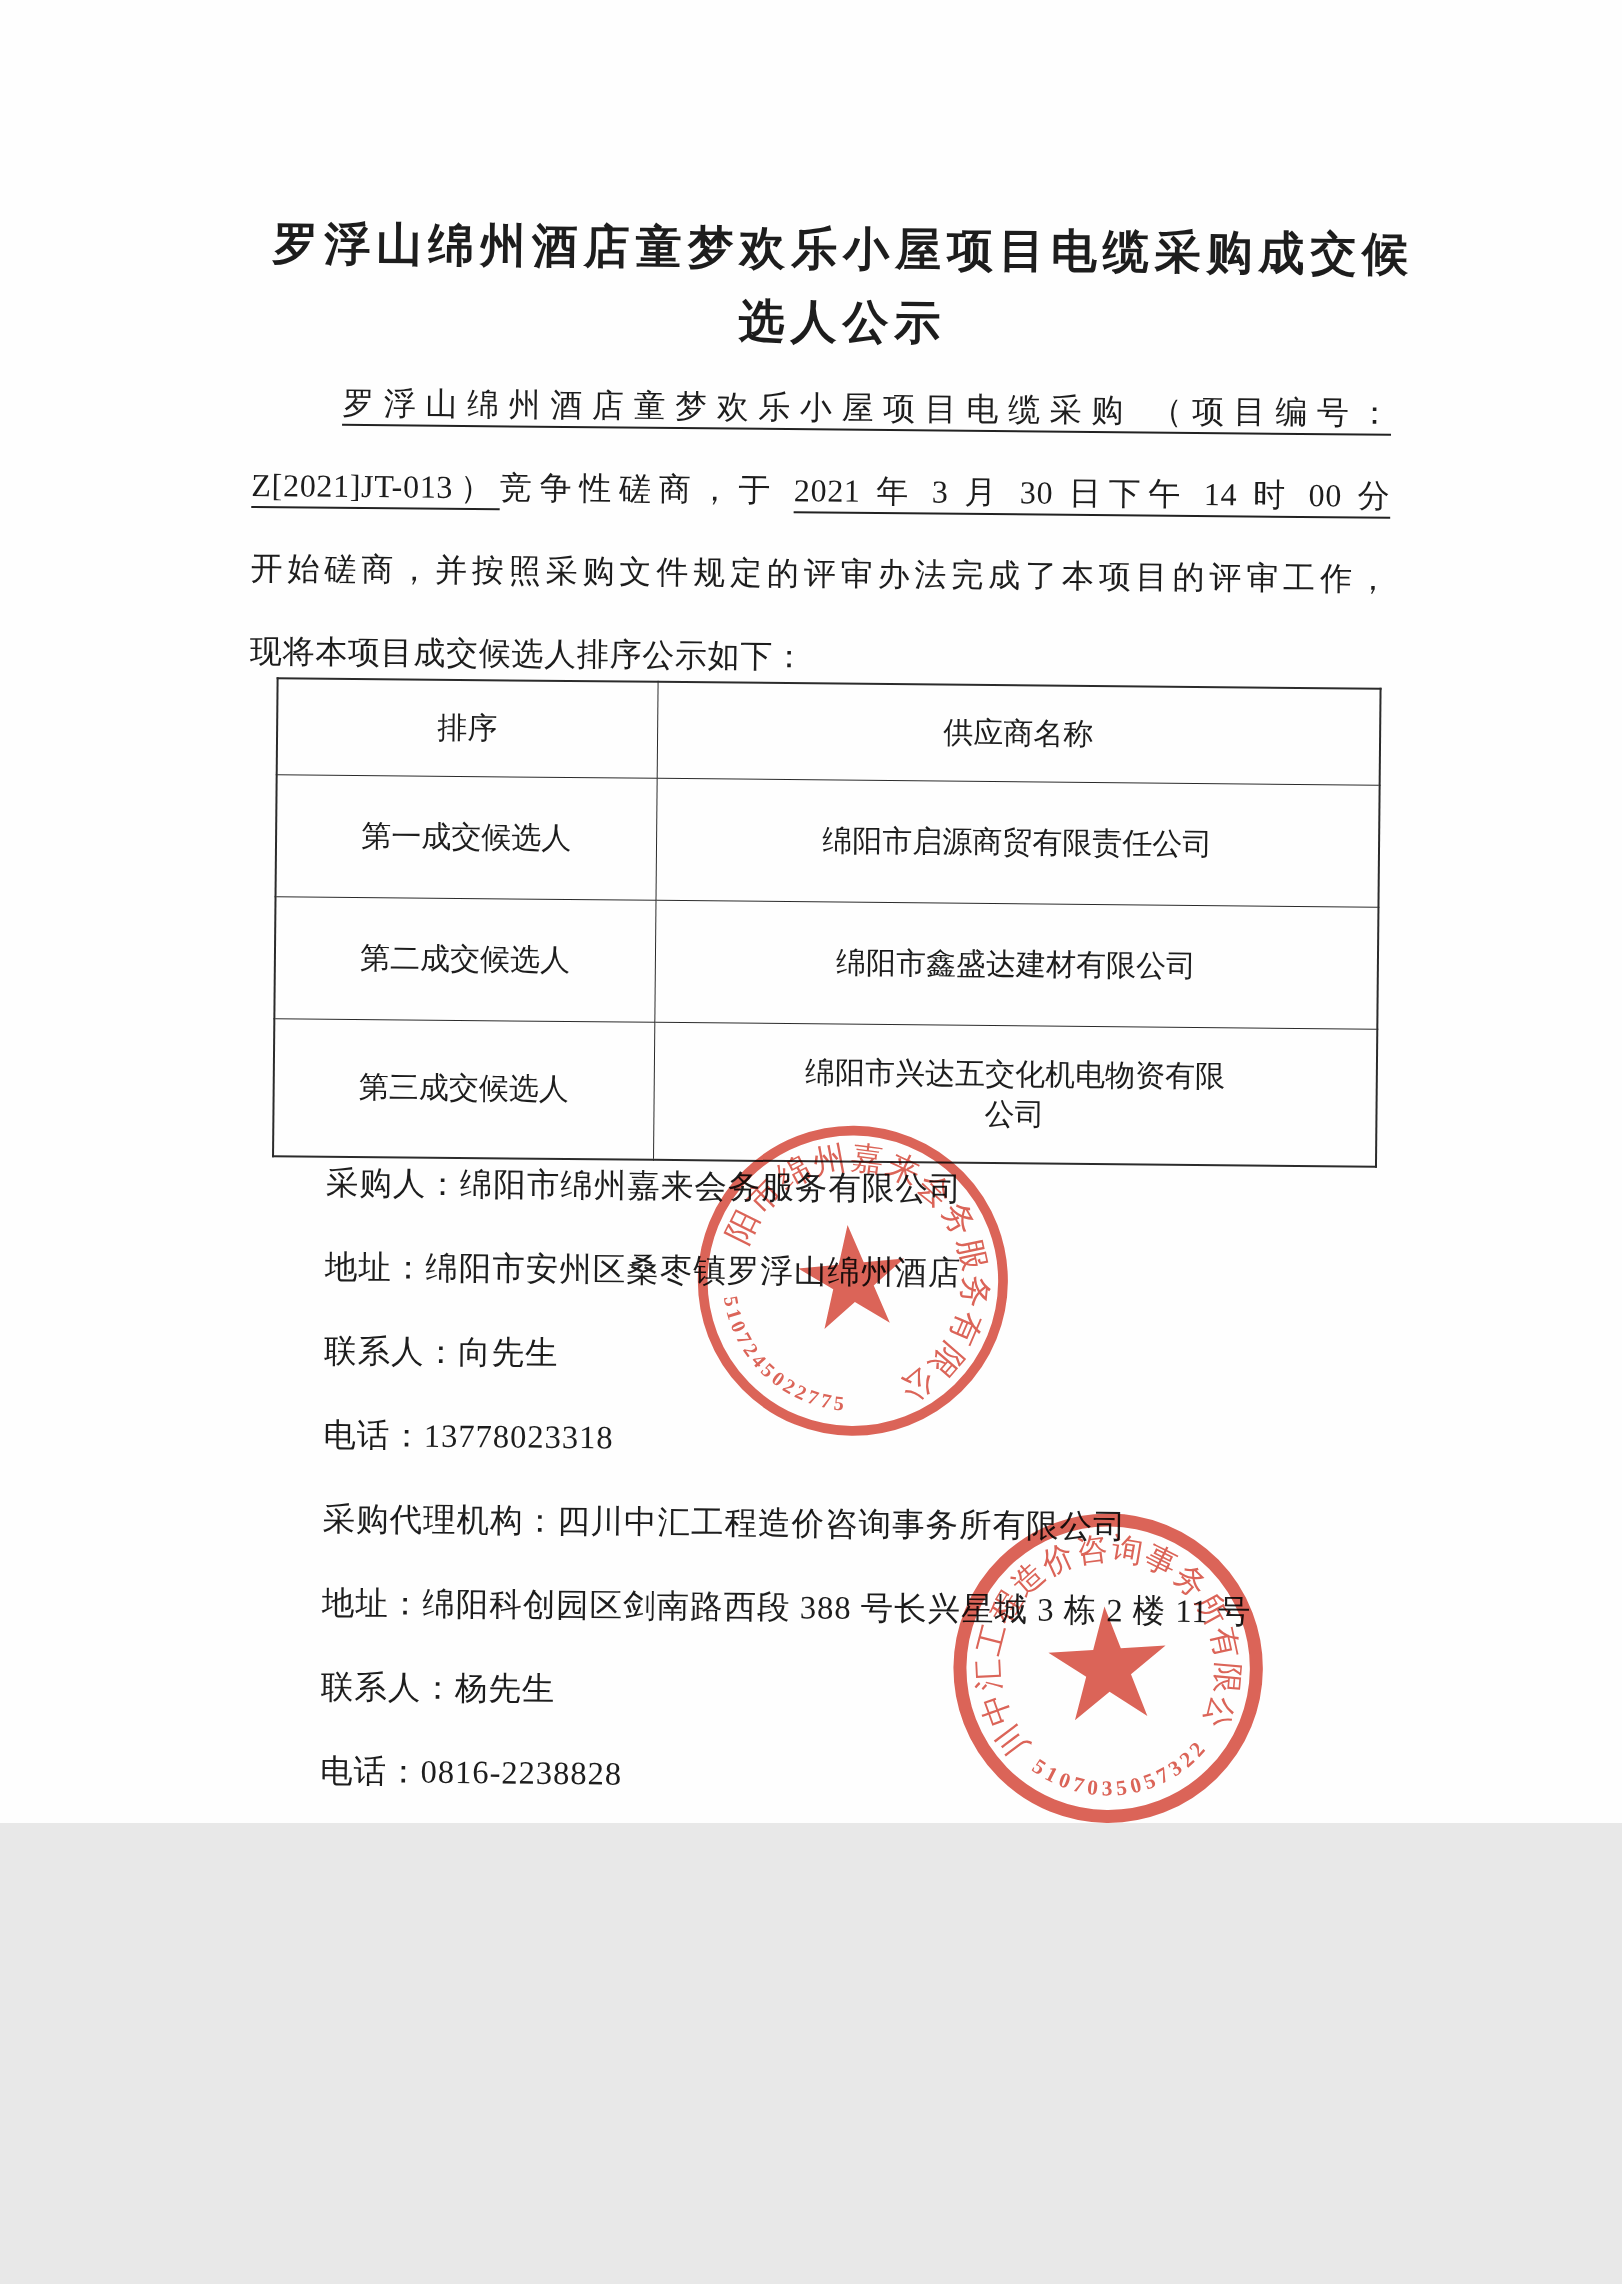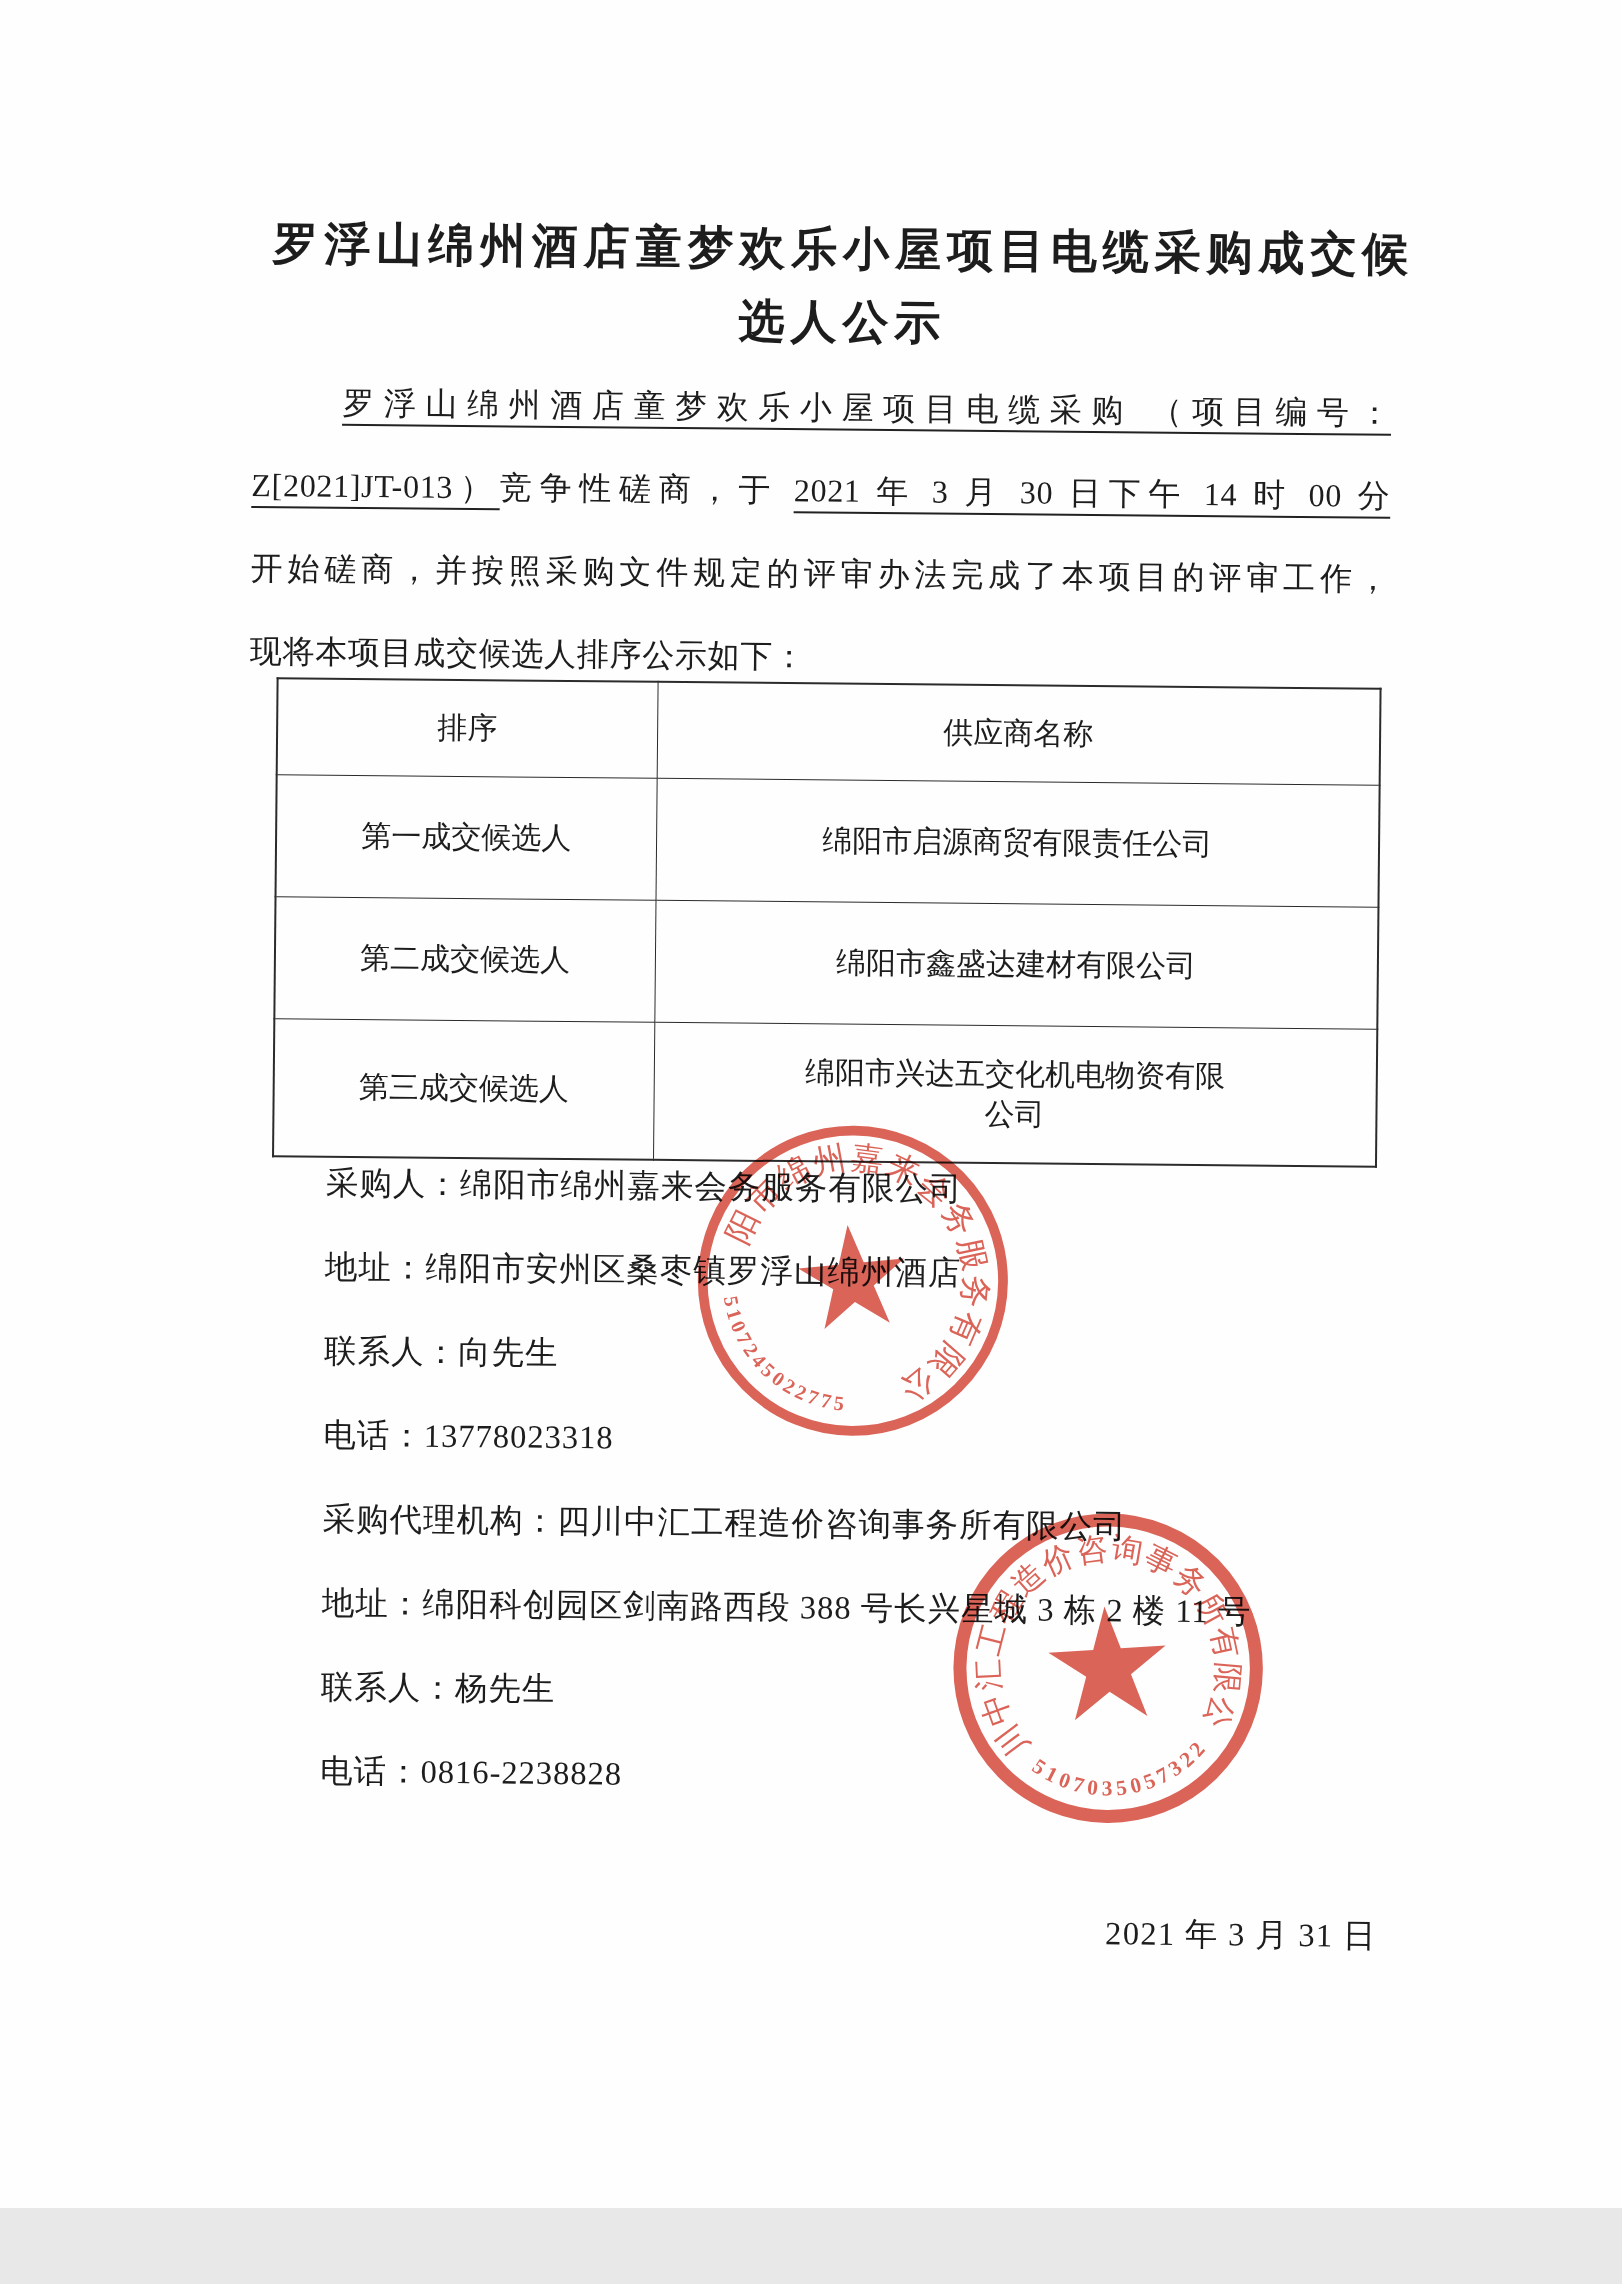--- a/index.html
+++ b/index.html
@@ -1,18 +1,18 @@
 <!DOCTYPE html>
 <html style="font-size:10.4px"><head>
 <meta charset="utf-8">
 <style>
   html,body{margin:0;padding:0;background:#e8e8e8;}
   .page{
     position:relative;
-    width:1623px;height:2208px;
+    width:1623px;height:1823px;
     background:#fefefe;
     overflow:hidden;
     font-family:"Liberation Serif","DejaVu Serif",serif;
     color:#1d1d1d;
   }
   .sheet{
     position:absolute;inset:0;
     transform:rotate(0.55deg);
     transform-origin:260px 221px;
   }

